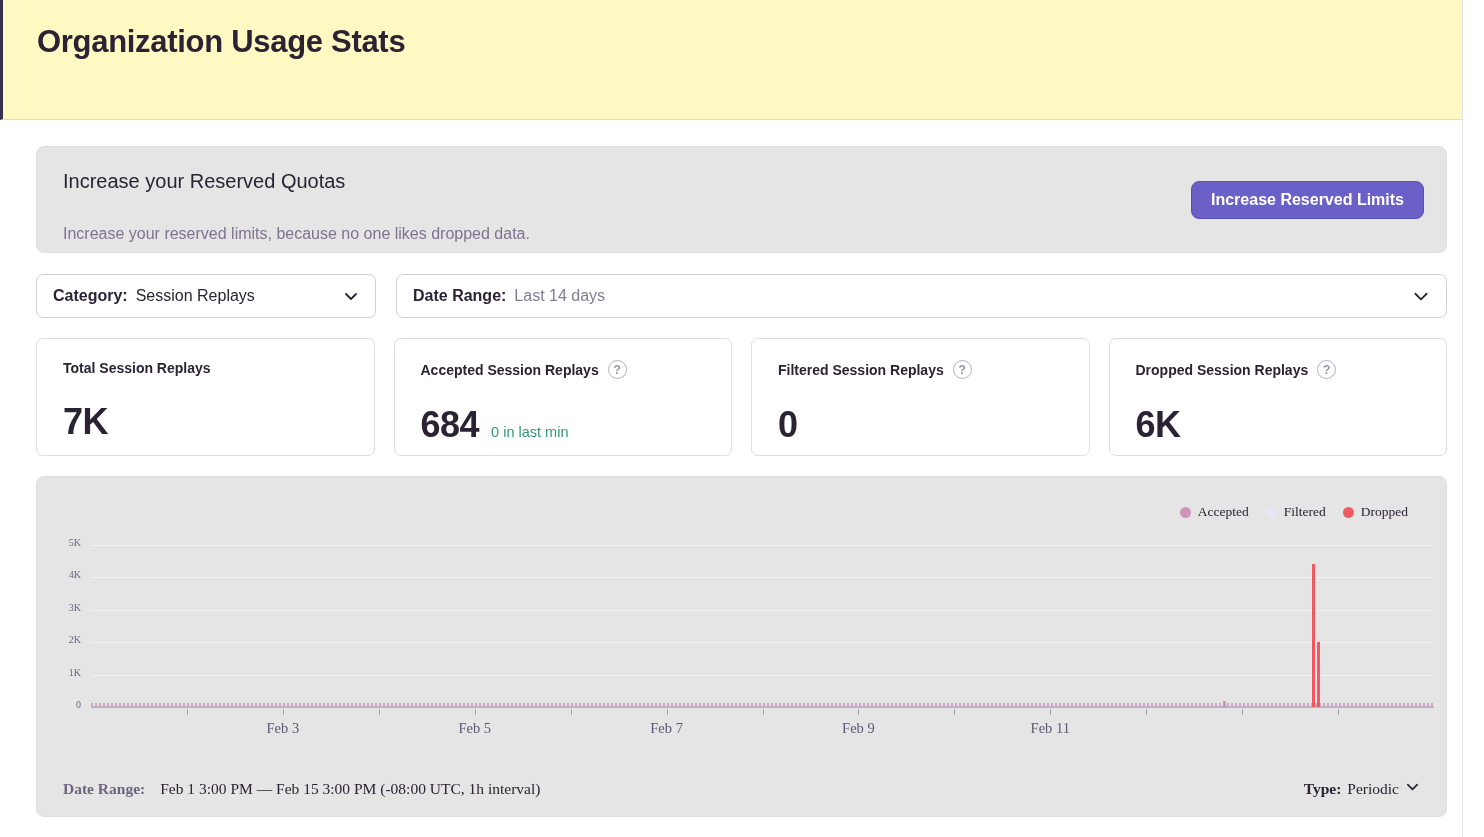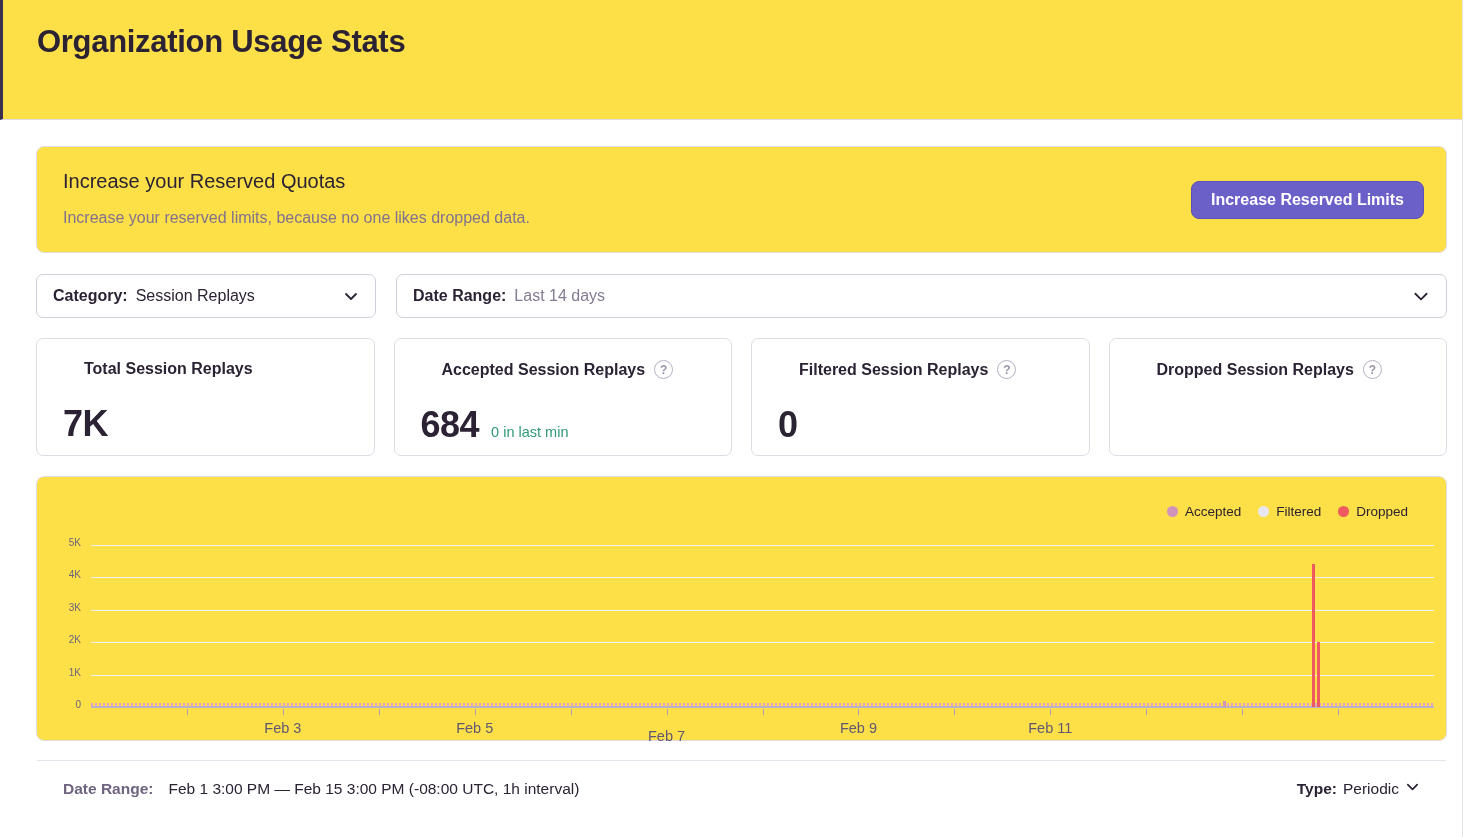--- a/index.html
+++ b/index.html
@@ -1,39 +1,39 @@
 <!DOCTYPE html>
 <html><head>
 <meta charset="utf-8">
 <style>
   * { margin:0; padding:0; box-sizing:border-box; }
   html,body { width:1484px; height:837px; background:#ffffff; overflow:hidden;
               font-family:"Liberation Sans", sans-serif; color:#2b2233; }
 
   
   .header-band { position:absolute; left:0; top:0; width:1462px; height:120px;
-                 background:#fde047; border-bottom:1px solid #dfdbe5;
+                 background:#fef9c3; border-bottom:1px solid #dfdbe5;
                  border-left:3px solid #39304f; }
   .page-title { position:absolute; left:34px; top:24px; font-size:31px; font-weight:700;
                 letter-spacing:-0.3px; color:#2b2233; }
   .page-sub   { position:absolute; left:35px; top:77px; font-size:16.5px; color:#2b2233; }
   .page-sub a { color:#3b6dcc; text-decoration:none; }
 
   
   .scroll-strip { position:absolute; right:0; top:0; width:22px; height:837px;
                   background:#ffffff; border-left:1px solid #e6e3ea; }
 
   
-  .panel { position:absolute; left:36px; width:1411px; background:#fde047;
+  .panel { position:absolute; left:36px; width:1411px; background:#e5e5e5;
            border:1px solid #e0dce6; border-radius:8px; }
 
   
   .quota-panel { top:146px; height:107px; }
   .quota-title { position:absolute; left:26px; top:23px; font-size:20px; color:#2b2233; }
-  .quota-sub   { position:absolute; left:26px; top:62px; font-size:16px; color:#80718f; }
+  .quota-sub   { position:absolute; left:26px; top:78px; font-size:16px; color:#80718f; }
   .quota-btn { position:absolute; right:22px; top:34px; height:38px; padding:0 19px;
                background:#6b5fc8; border:1px solid #5b50b5; border-radius:8px;
                color:#fff; font-size:16px; font-weight:700; font-family:inherit;
                display:flex; align-items:center; cursor:pointer; }
 
   
   .select-box { position:absolute; top:274px; height:44px; background:#fff;
                 border:1px solid #d3ced9; border-radius:7px; display:flex;
                 align-items:center; padding:0 16px; font-size:16px; cursor:pointer; }
   .select-category { left:36px; width:340px; }
@@ -42,30 +42,30 @@
   .select-value { color:#2b2233; }
   .select-value.muted { color:#847b93; }
   .chev { margin-left:auto; display:flex; align-items:center; }
 
   
   .cards-row { position:absolute; left:36px; top:338px; width:1411px; height:118px;
                display:flex; gap:19px; }
   .stat-card { flex:1; background:#fff; border:1px solid #e0dce6; border-radius:7px;
                padding:21px 26px; }
   .stat-title-row { display:flex; align-items:center; gap:9px; }
-  .stat-title { font-size:16px; font-weight:700; color:#2b2233;margin-left:21px; }
+  .stat-title { font-size:14px; font-weight:700; color:#2b2233; }
   .help-icon { width:19px; height:19px; border:1.6px solid #b7b0c2; border-radius:50%;
                color:#9a93a8; font-size:12px; font-weight:700; display:flex;
                align-items:center; justify-content:center; cursor:pointer; }
   .stat-value-row { display:flex; align-items:baseline; gap:12px; margin-top:25px; }
   .stat-value { font-size:36px; font-weight:600; color:#2b2233; letter-spacing:-0.5px; }
   .stat-extra { font-size:14.5px; color:#2f9877; }
 
   
-  .chart-panel { top:476px; height:265px; }
+  .chart-panel { top:476px; height:341px;font-family:Liberation Serif, serif; }
   .chart-region { position:relative; height:283px; }
   .legend { position:absolute; top:27px; right:38px; display:flex; gap:17px; }
   .legend-item { display:flex; align-items:center; gap:7px; font-size:13.5px;
                  color:#2b2233; cursor:pointer; }
   .legend-dot { width:11px; height:11px; border-radius:50%; }
   .plot { position:absolute; left:54px; right:12px; top:0; height:230px; }
   .gridline { position:absolute; left:0; right:0; height:1px; background:#f4f2f7; }
   .y-label { position:absolute; left:6px; width:38px; text-align:right;
              font-size:10px; color:#6b6380; }
   .axis-line { position:absolute; left:0; right:0; bottom:-1px; height:2px;
@@ -143,20 +143,23 @@
       <span class="help-icon">?</span>
     </div>
     <div class="stat-value-row">
       <span class="stat-value">0</span>
     </div>
   </div>
   <div class="stat-card">
     <div class="stat-title-row">
       <span class="stat-title">Dropped Session Replays</span>
       <span class="help-icon">?</span>
+    </div>
+    <div class="stat-value-row">
+      <span class="stat-value">6K</span>
     </div>
   </div>
 </div>
 
 <div class="panel chart-panel">
   <div class="chart-region">
     <div class="legend">
         <span class="legend-item">
           <span class="legend-dot" style="background: rgb(208, 148, 187);"></span>
           <span>Accepted</span>
@@ -197,21 +200,21 @@
       <div class="x-tick" style="left: 629.571px;"></div>
       <div class="x-tick" style="left: 725.5px;"></div>
       <div class="x-tick" style="left: 821.429px;"></div>
       <div class="x-tick" style="left: 917.357px;"></div>
       <div class="x-tick" style="left: 1013.29px;"></div>
       <div class="x-tick" style="left: 1109.21px;"></div>
       <div class="x-tick" style="left: 1205.14px;"></div>
       <div class="x-tick" style="left: 1301.07px;"></div>
       <div class="x-label" style="left: 245.857px;">Feb 3</div>
       <div class="x-label" style="left: 437.714px;">Feb 5</div>
-      <div class="x-label" style="left: 629.571px; margin-top: 8px;">Feb 7</div>
+      <div class="x-label" style="left: 629.571px;">Feb 7</div>
       <div class="x-label" style="left: 821.429px;">Feb 9</div>
       <div class="x-label" style="left: 1013.29px;">Feb 11</div>
     </div>
   <div class="chart-footer">
     <span class="footer-label">Date Range:</span>
     <span class="footer-value">Feb 1 3:00 PM — Feb 15 3:00 PM (-08:00 UTC, 1h interval)</span>
     <span class="footer-right">
       <span class="type-label">Type:</span>
       <span class="type-value">Periodic</span>
       <span>

